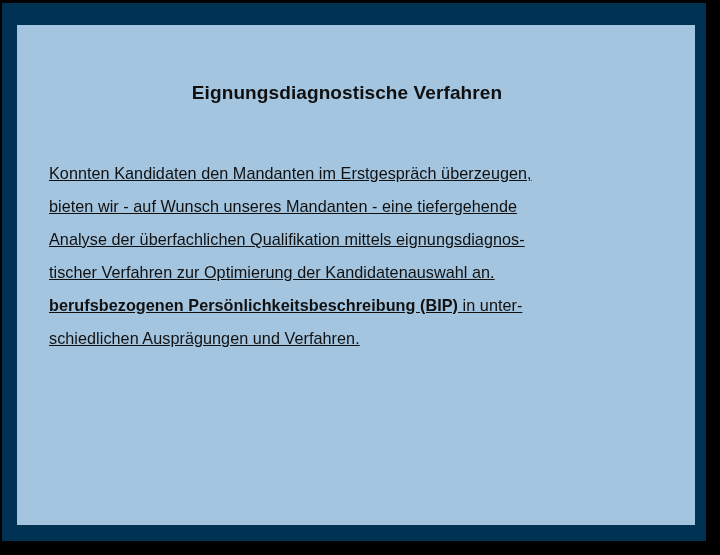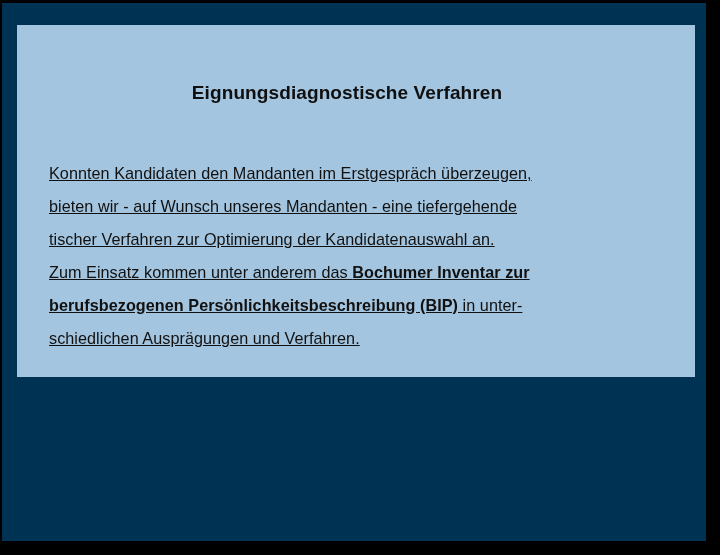--- a/index.html
+++ b/index.html
@@ -32,21 +32,21 @@
     background: #003253;
     box-sizing: border-box;
   }
 
   
   #content-panel {
     position: absolute;
     left: 15px;
     top: 22px;
     width: 678px;
-    height: 352px;
+    height: 500px;
     background: #a4c5df;
     box-sizing: border-box;
     padding: 8px;
   }
 
   #panel-title {
     position: absolute;
     left: 0;
     top: 57px;
     width: 660px;
@@ -91,22 +91,22 @@
   <div id="navy-frame" style="background: rgb(0, 50, 83);">
 
     <div id="content-panel" style="background: rgb(164, 197, 223);">
 
       <div id="panel-title">Eignungsdiagnostische Verfahren</div>
 
       <div id="body-copy" style="color: rgb(17, 17, 17);">
         <div class="para">
             <span class="ln"><span>Konnten Kandidaten den Mandanten im Erstgespräch überzeugen,</span></span>
             <span class="ln"><span>bieten wir - auf Wunsch unseres Mandanten - eine tiefergehende</span></span>
+            <span class="ln"><span>Analyse der überfachlichen Qualifikation mittels eignungsdiagnos-</span></span>
             <span class="ln"><span>tischer Verfahren zur Optimierung der Kandidatenauswahl an.</span></span>
-            <span class="ln"><span>Zum Einsatz kommen unter anderem das </span><b>Bochumer Inventar zur</b></span>
             <span class="ln"><b>berufsbezogenen Persönlichkeitsbeschreibung (BIP)</b><span> in unter-</span></span>
             <span class="ln"><span>schiedlichen Ausprägungen und Verfahren.</span></span>
           </div>
       </div>
 
     </div>
   </div>
 </div>
 
 </body></html>

